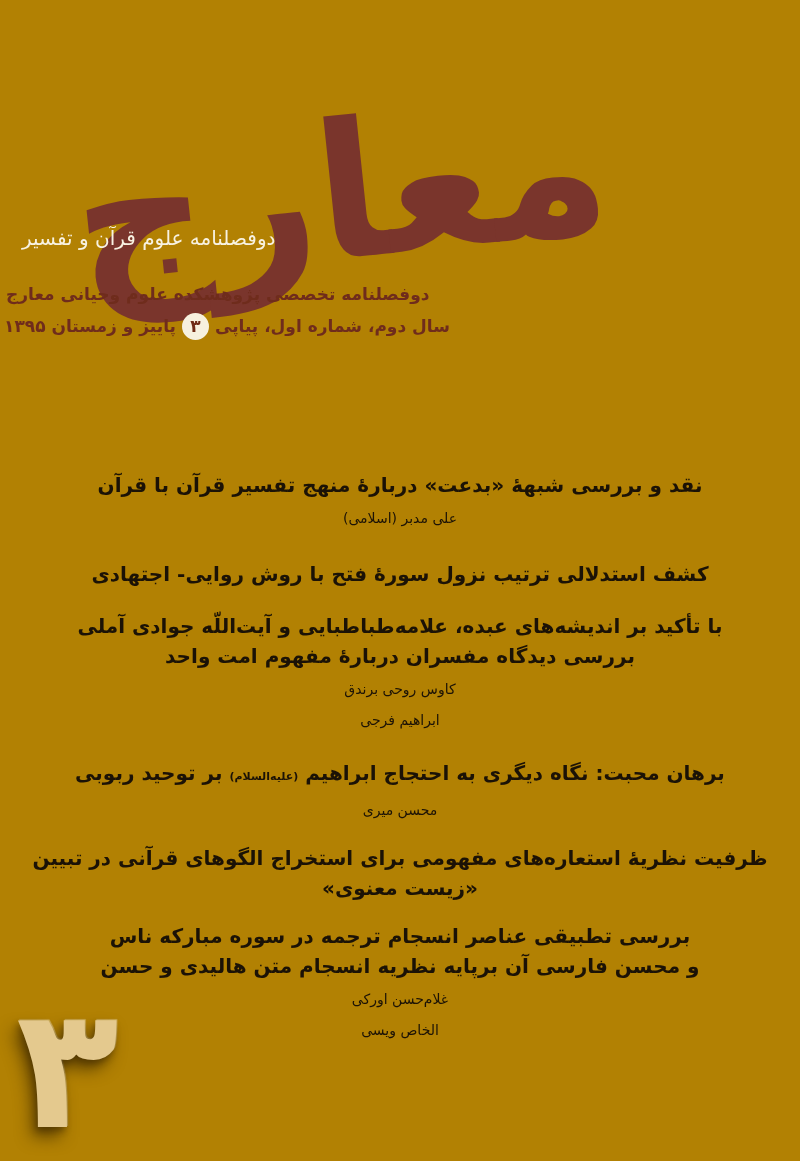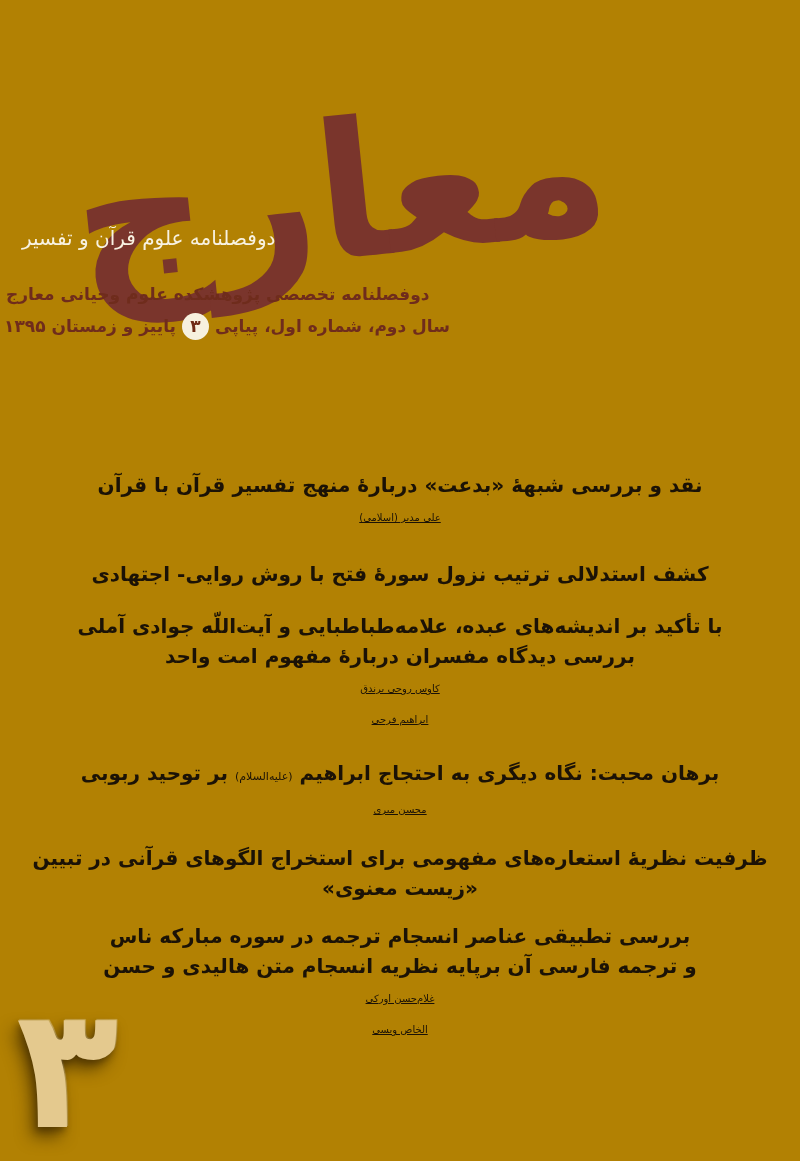--- a/index.html
+++ b/index.html
@@ -100,28 +100,27 @@
     direction: rtl;
   }
   .article-title {
     font-size: 20px;
     font-weight: bold;
     color: #1B1206;
     line-height: 30px;
   }
   .article-title .honorific {
     font-size: 11px;
-    font-weight: normal;
+    font-weight: bold;
   }
   .article-author {
-    font-size: 10px;
+    font-size: 14px;
     color: #1B1206;
     line-height: 26px;
     margin-top: 5px;
-    text-decoration: underline;
   }
   .mt-a2 { margin-top: 28px; }
   .mt-a3 { margin-top: 22px; }
   .mt-a4 { margin-top: 25px; }
   .mt-a5 { margin-top: 20px; }
   .mt-a6 { margin-top: 18px; }
 
   
   .big-issue-number {
     position: absolute;
@@ -180,21 +179,21 @@
       </div>
       <div class="article-author">محسن میری</div>
     </div>
 
     <div class="article mt-a5">
       <div class="article-title">ظرفیت نظریۀ استعاره‌های مفهومی برای استخراج الگوهای قرآنی در تبیین «زیست معنوی»</div>
     </div>
 
     <div class="article mt-a6">
       <div class="article-title">بررسی تطبیقی عناصر انسجام ترجمه در سوره مبارکه ناس</div>
-      <div class="article-title">و ترجمه فارسی آن برپایه نظریه انسجام متن هالیدی و حسن</div>
+      <div class="article-title">و محسن فارسی آن برپایه نظریه انسجام متن هالیدی و حسن</div>
       <div class="article-author">غلام‌حسن اورکی</div>
       <div class="article-author">الخاص ویسی</div>
     </div>
 
   </div>
 
   <div class="big-issue-number">۳</div>
 
 </div>
 

